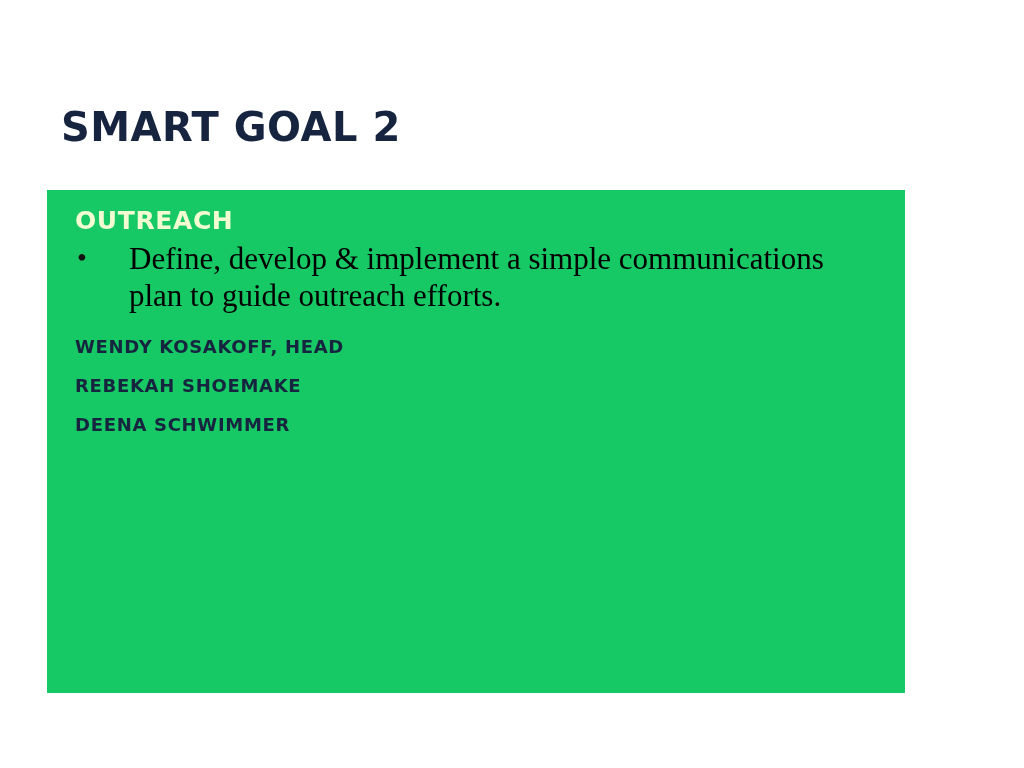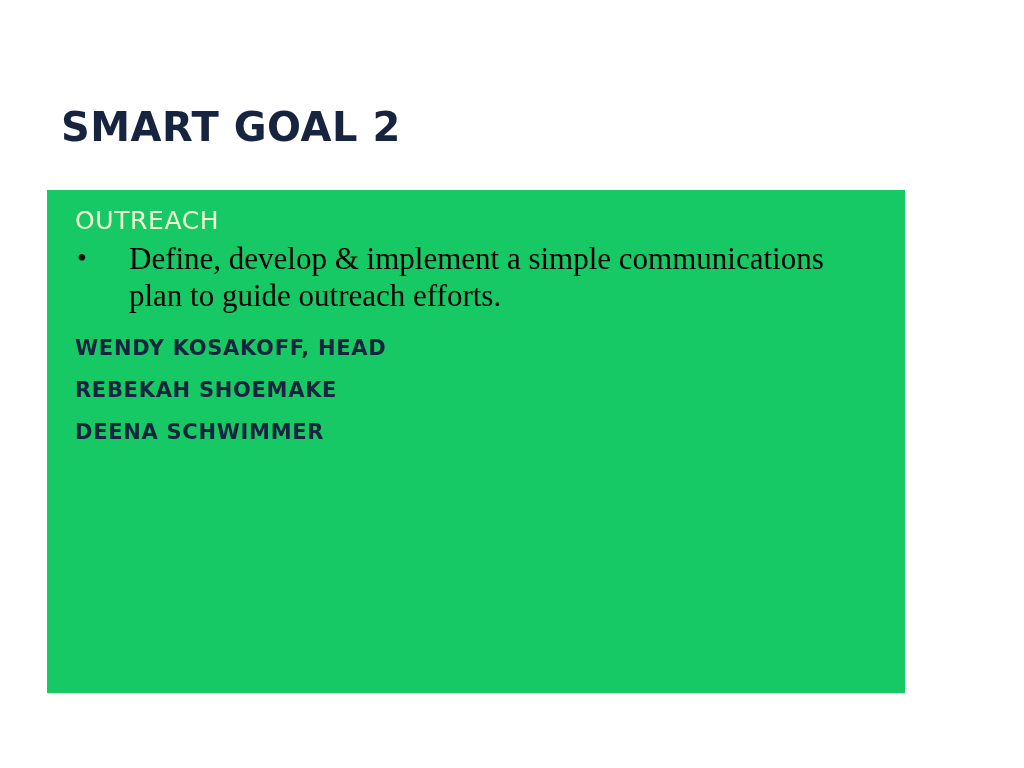--- a/index.html
+++ b/index.html
@@ -36,21 +36,21 @@
     left: 47px;
     top: 190px;
     width: 858px;
     height: 503px;
     background: #17c964;
     box-sizing: border-box;
     padding: 14px 28px 0 14px;
   }
   .panel-heading {
     font-family: "DejaVu Sans", sans-serif;
-    font-weight: normal;
+    font-weight: bold;
     font-size: 25px;
     letter-spacing: 0.6px;
     color: #f2fbd2;
     margin: 2px 0 6px 14px;
   }
   .bullets {
     margin: 0;
     padding: 0;
     list-style: none;
   }
@@ -71,21 +71,21 @@
     font-family: "Liberation Serif", serif;
     font-size: 28px;
     color: #111111;
   }
   .names {
     margin: 18px 0 0 14px;
   }
   .name-line {
     font-family: "DejaVu Sans", sans-serif;
     font-weight: bold;
-    font-size: 21px;
+    font-size: 18px;
     letter-spacing: 0.7px;
     color: #16243f;
     margin-bottom: 18px;
   }
 </style>
 </head>
 <body>
 
 <div class="slide">
 

